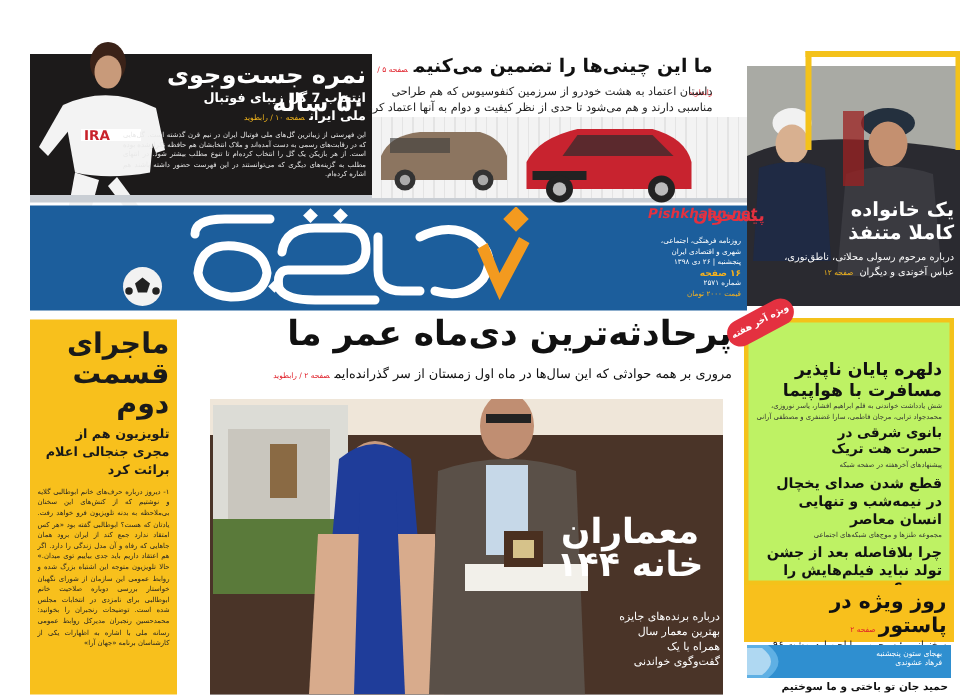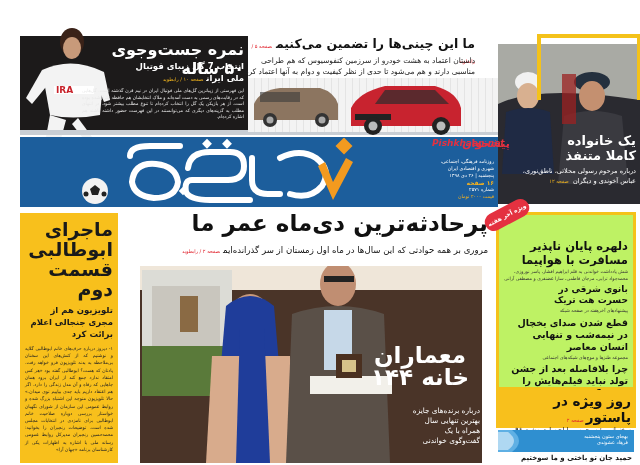--- a/index.html
+++ b/index.html
@@ -179,21 +179,20 @@
   <div>شهری و اقتصادی ایران</div>
   <div>پنجشنبه | ۲۶ دی ۱۳۹۸</div>
   <div class="issue-pages">۱۶ صفحه</div>
   <div>شماره ۲۵۷۱</div>
   <div class="issue-price">قیمت ۲۰۰۰ تومان</div>
 </div>
 
 <div class="abs yellow-col">
   <div class="yc-title">
     <div>ماجرای</div>
-    <div>ابوطالبی</div>
     <div>قسمت دوم</div>
   </div>
   <div class="yc-sub">تلویزیون هم از مجری جنجالی اعلام برائت کرد</div>
   <div class="yc-body">۱- دیروز درباره حرف‌های خانم ابوطالبی گلایه و نوشتیم که از کنش‌های این سخنان بی‌ملاحظه به بدنه تلویزیون فرو خواهد رفت. یادتان که هست؟ ابوطالبی گفته بود «هر کس امتقاد ندارد جمع کند از ایران برود همان جاهایی که رفاه و آن مدل زندگی را دارد. اگر هم اعتقاد داریم باید جدی بیاییم توی میدان.» حالا تلویزیون متوجه این اشتباه بزرگ شده و روابط عمومی این سازمان از شورای نگهبان خواستار بررسی دوباره صلاحیت خانم ابوطالبی برای نامزدی در انتخابات مجلس شده است. توضیحات رنجبران را بخوانید: محمدحسین رنجبران مدیرکل روابط عمومی رسانه ملی با اشاره به اظهارات یکی از کارشناسان برنامه «جهان آرا»</div>
 </div>
 
 <div class="abs main-head">پرحادثه‌ترین دی‌ماه عمر ما</div>
 <div class="abs main-deck">
   <span>مروری بر همه حوادثی که این سال‌ها در ماه اول زمستان از سر گذرانده‌ایم</span><span class="main-ref">صفحه ۲ / رابطوید</span>
 </div>
@@ -218,21 +217,21 @@
     <rect x="196" y="88" width="26" height="24" fill="#4a3020"></rect>
     <rect x="202" y="94" width="14" height="12" fill="#d6c28a"></rect>
   </svg>
 </div>
 <div class="abs arch-title">
   <div>معماران</div>
   <div>خانه ۱۴۴</div>
 </div>
 <div class="abs arch-body">
   <div>درباره برنده‌های جایزه</div>
-  <div>بهترین تنهایی سال</div>
+  <div>بهترین معمار سال</div>
   <div>همراه با یک</div>
   <div>گفت‌وگوی خواندنی</div>
 </div>
 
 <div class="abs rc-box">
   <div class="rc-h1">دلهره پایان ناپذیر مسافرت با هواپیما</div>
   <div class="rc-p">شش یادداشت خواندنی به قلم ابراهیم افشار، یاسر نوروزی، محمدجواد ترابی، مرجان فاطمی، سارا غضنفری و مصطفی آرانی</div>
   <div class="rc-h2">بانوی شرقی در حسرت هت تریک</div>
   <div class="rc-p">پیشنهادهای آخرهفته در صفحه شبکه</div>
   <div class="rc-h3">قطع شدن صدای یخچال در نیمه‌شب و تنهایی انسان معاصر</div>

